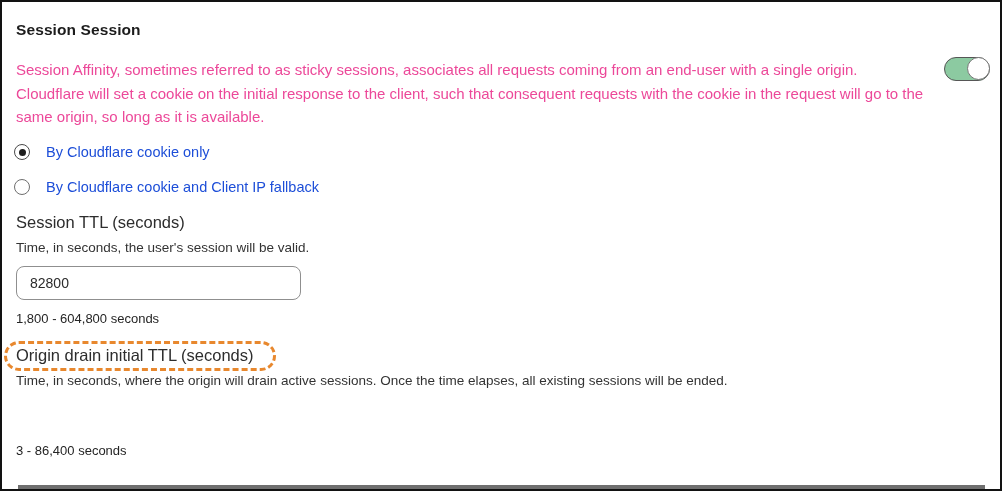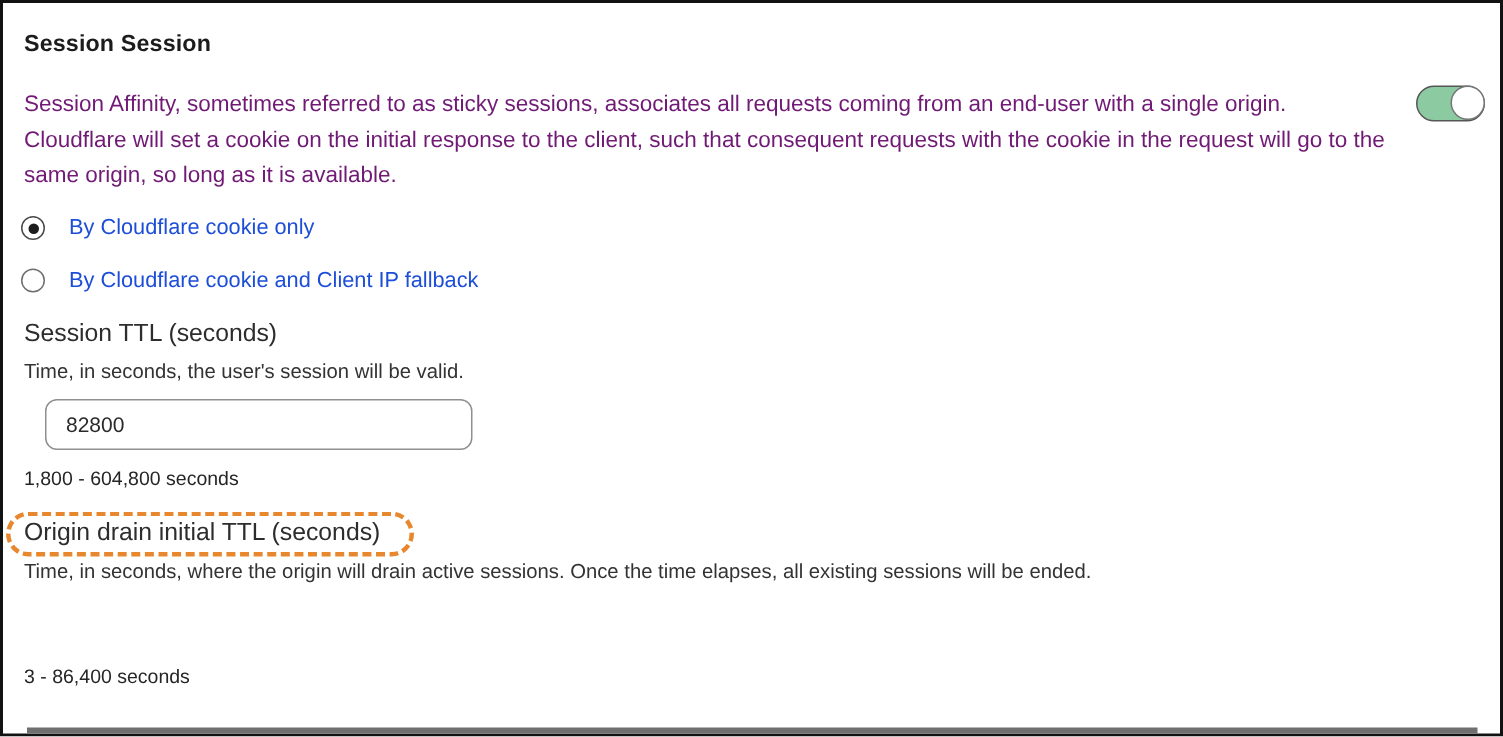--- a/index.html
+++ b/index.html
@@ -14,21 +14,21 @@
   }
   .abs { position:absolute; }
 
   .section-title {
     left:14px; top:19px;
     font-size:15.5px; font-weight:700; color:#1c1c1c;
     letter-spacing:0.1px;
   }
   .section-desc {
     left:14px; top:56px; width:912px;
-    font-size:15px; line-height:23.5px; color:#701a75;
+    font-size:15px; line-height:23.5px; color:#ec4899;
   }
 
   
   .toggle {
     left:942px; top:55px; width:46px; height:24px;
     background:#8ccaa1;
     border:1.5px solid #565656;
     border-radius:13px;
     cursor:pointer;
   }
@@ -71,21 +71,21 @@
     font-family:"Liberation Sans", sans-serif;
     font-size:14px; color:#2b2b2b;
     background:#fff; outline:none;
   }
   .field-hint {
     font-size:13px; color:#252525; white-space:nowrap;
   }
 
   #session-ttl-label { left:14px; top:211px; }
   #session-ttl-help  { left:14px; top:238px; }
-  #session-ttl-input { left:28px; top:264px; }
+  #session-ttl-input { left:14px; top:264px; }
   #session-ttl-hint  { left:14px; top:309px; }
 
   .highlight-oval {
     left:2px; top:339px; width:272px; height:30px;
     border:3px dashed #e8882e;
     border-radius:17px;
     pointer-events:none;
   }
   #origin-drain-label { left:14px; top:344px; }
   #origin-drain-help  { left:14px; top:371px; }

